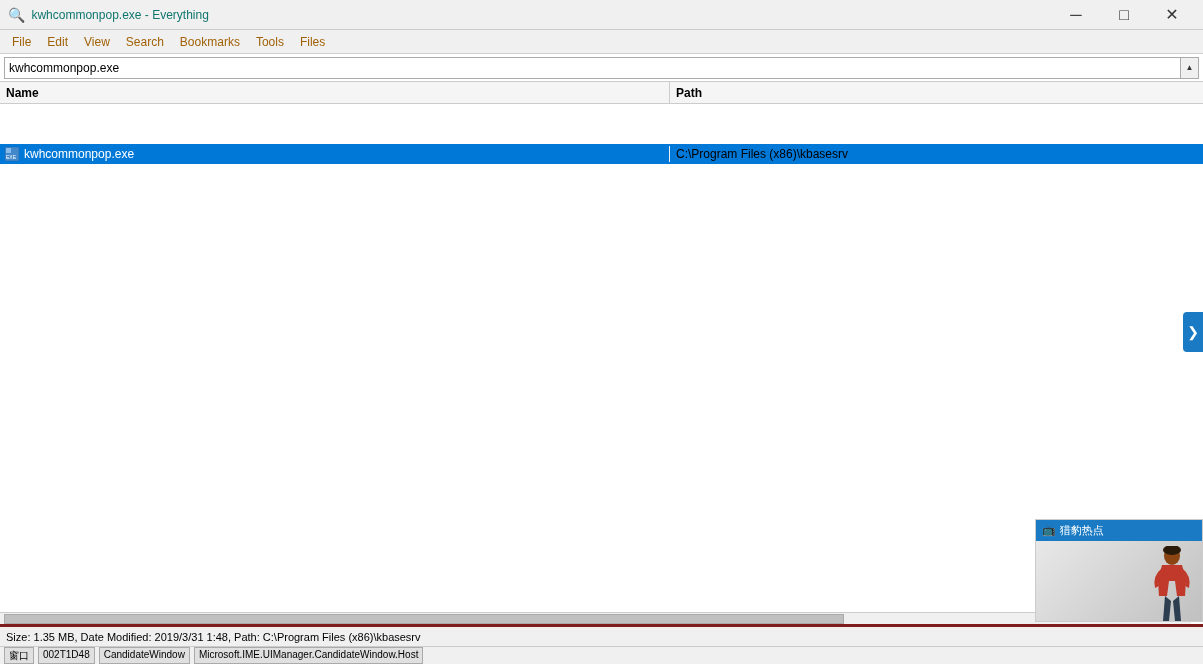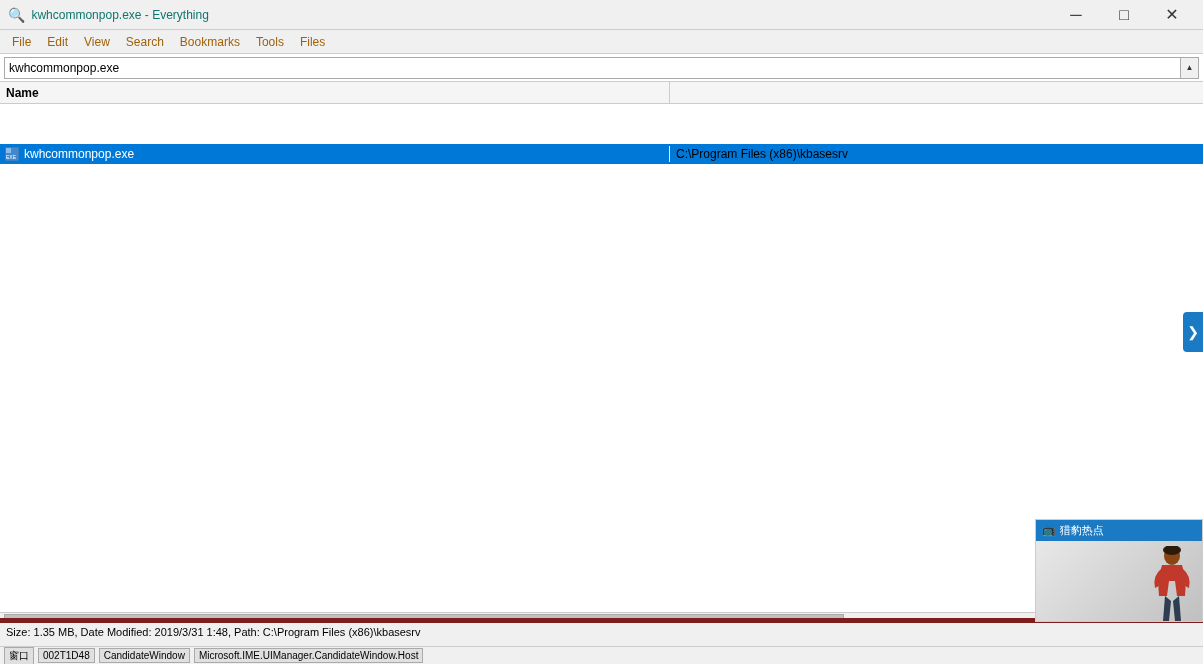--- a/index.html
+++ b/index.html
@@ -175,43 +175,42 @@
       overflow: hidden;
       white-space: nowrap;
       text-overflow: ellipsis;
       color: #000;
     }
 
     
     #status-bar {
       height: 22px;
       background: #f0f0f0;
-      border-top: 5px solid #7f1d1d;
+      border-top: 3px solid #7f1d1d;
       display: flex;
       align-items: center;
       padding: 0 6px;
       font-size: 11px;
       color: #000;
       position: absolute;
-      bottom: 24px;
+      bottom: 18px;
       left: 0;
       right: 0;
     }
 
     
     #taskbar {
       position: absolute;
       bottom: 0;
       left: 0;
       right: 0;
       height: 18px;
       background: #f0f0f0;
       border-top: 1px solid #ccc;
       display: flex;
-      align-items: center;
       padding: 0 4px;
       gap: 4px;
       font-size: 10px;
       overflow: hidden;
     }
     .taskbar-item {
       background: #e0e0e0;
       border: 1px solid #aaa;
       padding: 1px 4px;
       font-size: 10px;
@@ -317,20 +316,21 @@
 
 <div id="search-bar">
   <input id="search-input" type="text" value="kwhcommonpop.exe" style="">
   <button id="search-toggle-btn">▲</button>
 </div>
 
 <div id="results-area">
 
   <div id="column-headers">
     <div class="col-name-header">Name</div>
+    <div class="col-path-header">Path</div>
   </div>
 
   <div id="file-list">
 
     <div class="file-row selected">
       <div class="file-name-cell">
         <svg class="file-icon" viewBox="0 0 16 16">
           <rect x="1" y="1" width="14" height="14" rx="1" fill="#4488cc" stroke="#2266aa" stroke-width="0.5"></rect>
           <rect x="2" y="2" width="5" height="5" fill="#88bbee"></rect>
           <text x="2" y="13" font-size="5" fill="#fff" font-family="sans-serif">EXE</text>

